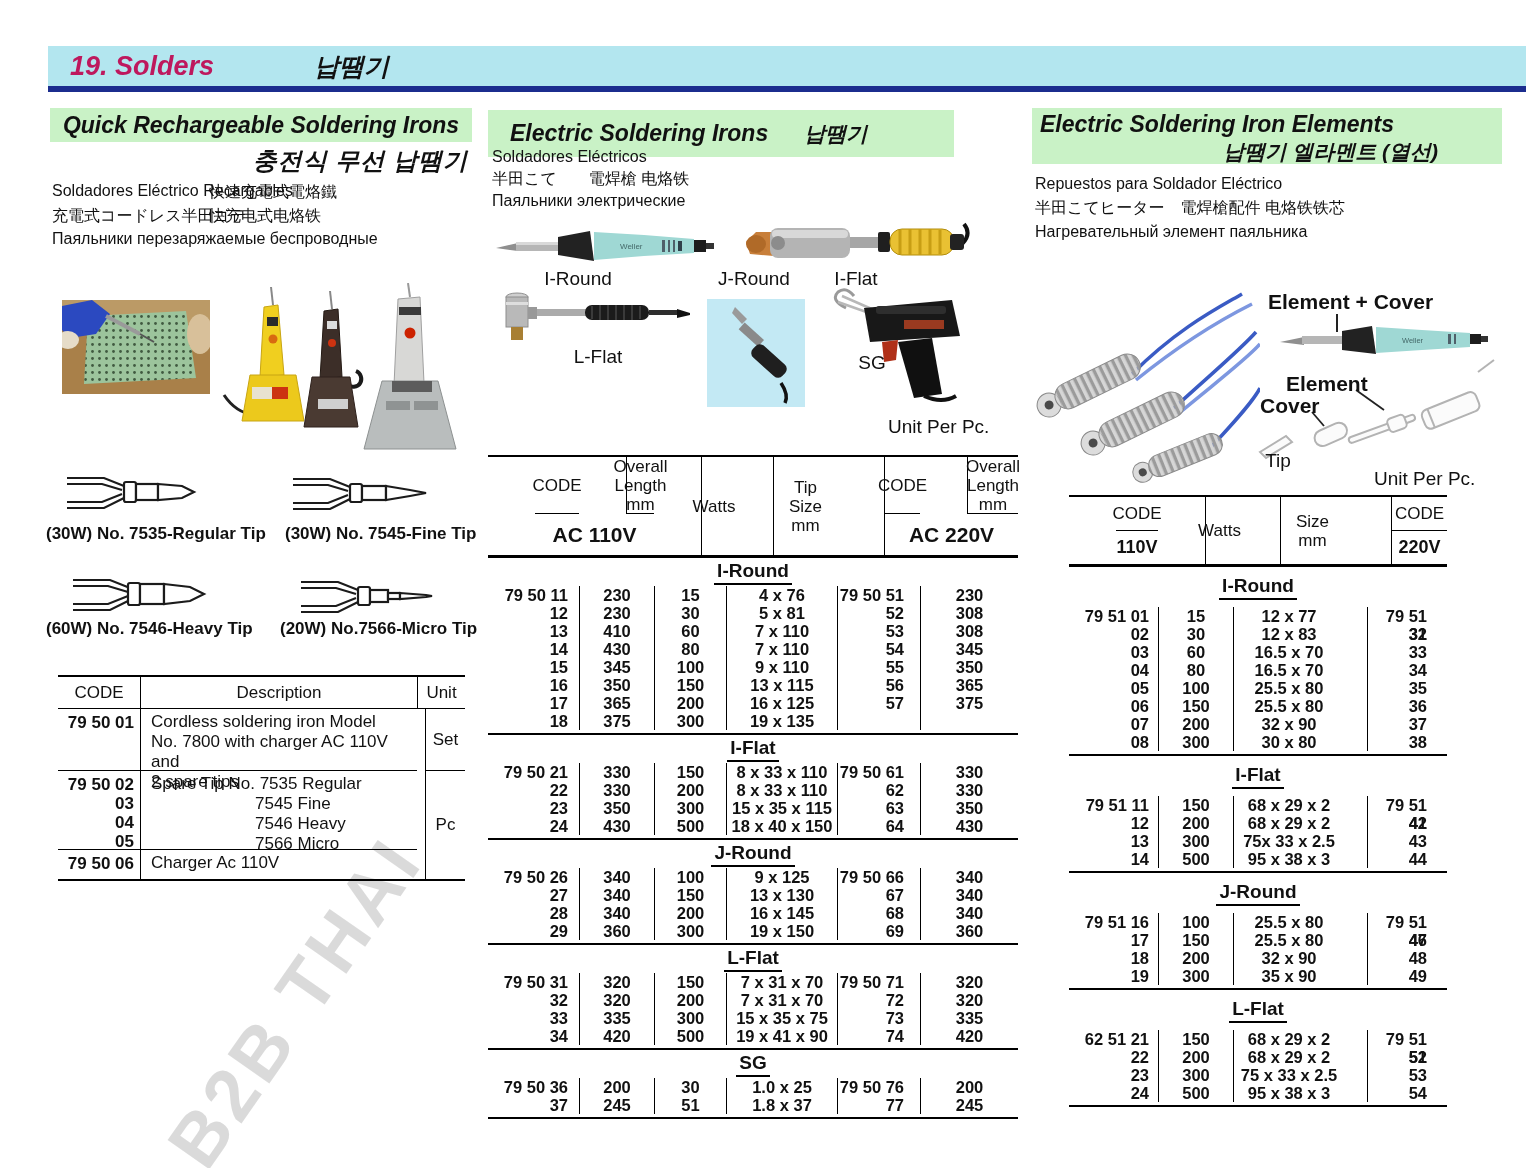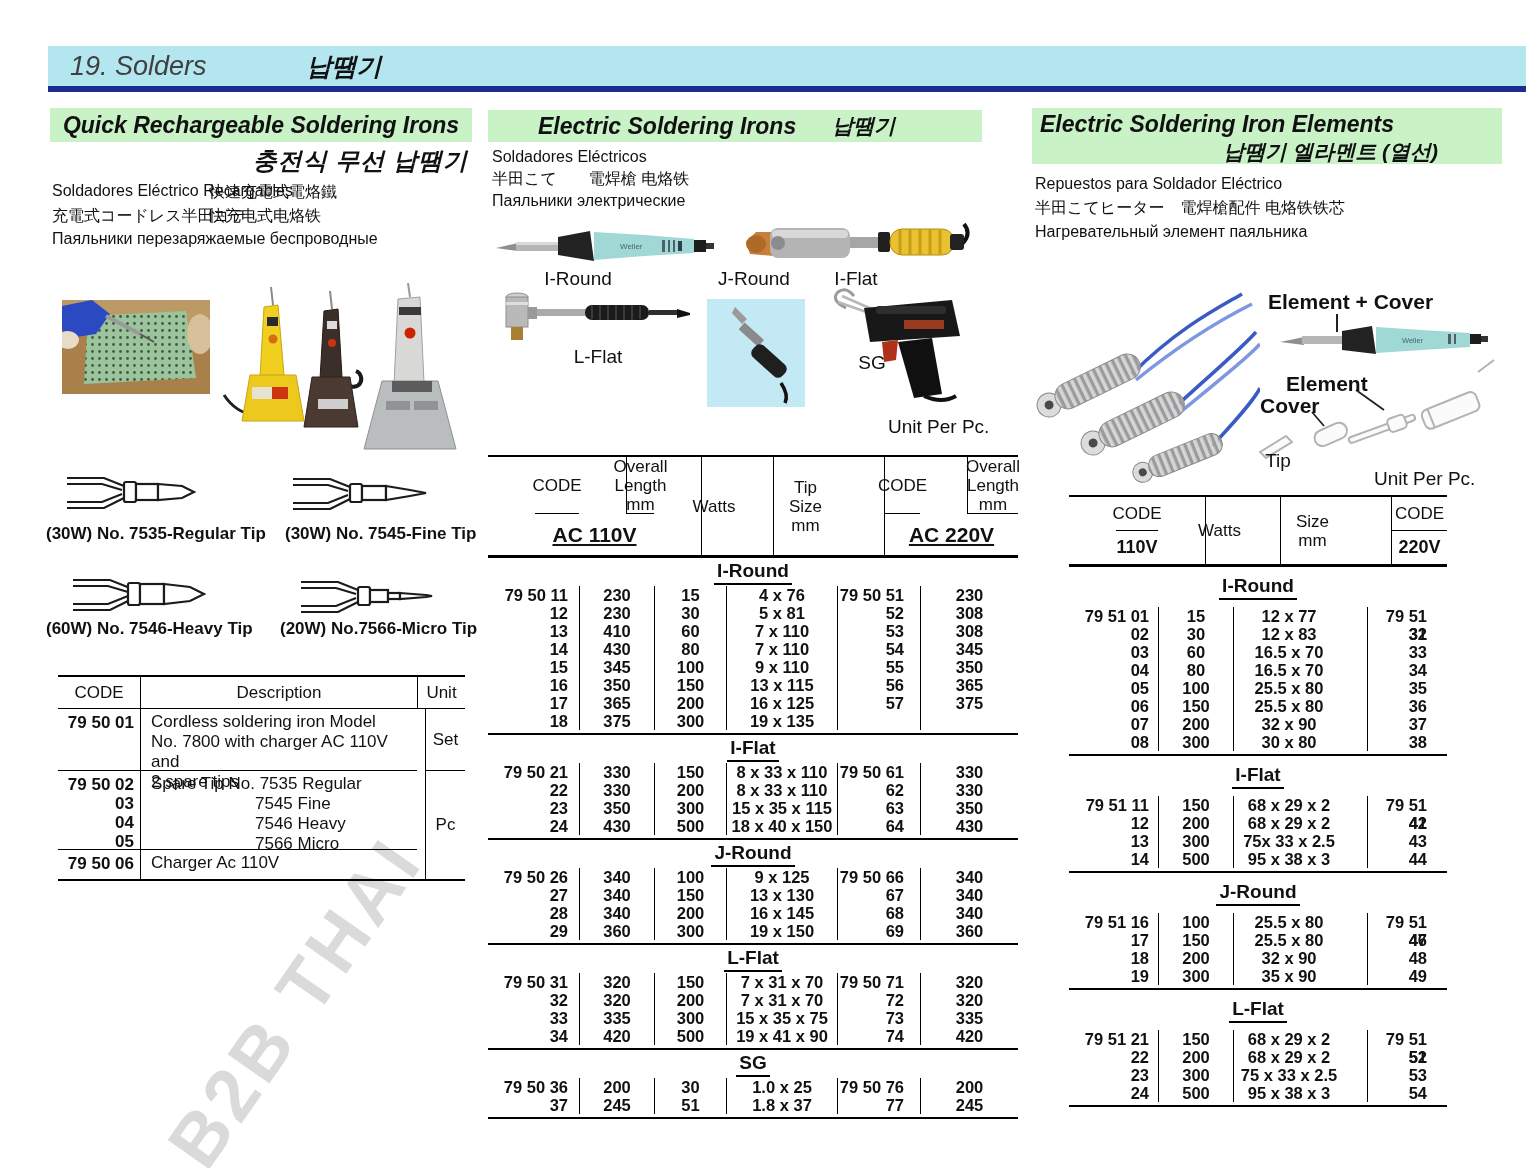--- a/index.html
+++ b/index.html
@@ -1,32 +1,32 @@
 <!DOCTYPE html>
 <html><head>
 <meta charset="utf-8">
 <style>
   html,body{margin:0;padding:0;background:#fff;}
   .page{position:relative;width:1526px;height:1168px;background:#fff;overflow:hidden;
         font-family:"Liberation Sans",sans-serif;color:#111;}
   
   .topbar{position:absolute;left:48px;top:46px;width:1478px;height:40px;background:#b3e6ef;
           border-bottom:6px solid #1b2d8e;display:flex;align-items:center;}
-  .topbar-title{font-style:italic;font-weight:normal;font-size:27px;padding-left:22px;color:#404040;}
+  .topbar-title{font-style:italic;font-weight:bold;font-size:27px;padding-left:22px;color:#be185d;}
   .topbar-kr{font-style:italic;font-weight:bold;font-size:25px;margin-left:100px;}
   
   .watermark{position:absolute;left:55px;top:845px;width:480px;height:315px;display:flex;
              align-items:center;justify-content:center;transform:rotate(-55deg);
              font-size:74px;font-weight:bold;letter-spacing:5px;color:#c3c3c3;opacity:.6;white-space:nowrap;}
   
   .greenbar{position:absolute;background:#c9f2c6;}
   .sec-h{font-style:italic;font-weight:bold;font-size:23px;}
   .sec-h-kr{font-style:italic;font-weight:bold;font-size:21px;}
   .l-titlebar{left:50px;top:108px;width:422px;height:34px;display:flex;align-items:center;justify-content:center;}
-  .m-titlebar{left:488px;top:110px;width:466px;height:32px;display:flex;align-items:center;padding-left:28px;}
+  .m-titlebar{left:488px;top:110px;width:466px;height:47px;display:flex;align-items:center;}
   .m-titlebar .sec-h{padding-left:22px;}
   .m-titlebar .sec-h-kr{margin-left:36px;}
   .r-titlebar{left:1032px;top:108px;width:470px;height:56px;}
   .r-titlebar .line1{padding:3px 0 0 8px;}
   .r-titlebar .line2{text-align:right;padding-right:64px;}
   
   .l-sub-kr{position:absolute;left:50px;top:145px;width:418px;text-align:right;
             font-style:italic;font-weight:bold;font-size:24px;letter-spacing:1px;}
   .l-langs{position:absolute;left:52px;top:182px;width:424px;font-size:16px;}
   .lang-row{position:relative;height:24px;}
@@ -57,21 +57,21 @@
   
   .mtable{position:absolute;left:488px;top:455px;width:530px;}
   .rtable{position:absolute;left:1069px;top:495px;width:378px;}
   .m-header{display:grid;grid-template-columns:91px 75px 72px 111px 83px 98px;
             grid-template-rows:57px 41px;border-top:2px solid #000;border-bottom:3px solid #000;}
   .r-header{display:grid;grid-template-columns:89px 75px 111px 103px;
             grid-template-rows:34px 33px;border-top:2px solid #000;border-bottom:3px solid #000;}
   .hcell{display:flex;align-items:center;justify-content:center;text-align:center;
          font-size:17px;line-height:19px;box-sizing:border-box;padding:0 4px;margin-left:47px;}
   .hb{border-bottom:1.5px solid #000;}
-  .ac{font-weight:bold;font-size:21px;text-decoration:underline;}
+  .ac{font-weight:bold;font-size:21px;}
   .vlabel{font-weight:bold;font-size:18px;}
   .mh-code1{grid-area:1/1;} .mh-ol1{grid-area:1/2;} .mh-watts{grid-area:1/3/3/4;}
   .mh-tip{grid-area:1/4/3/5;} .mh-code2{grid-area:1/5;} .mh-ol2{grid-area:1/6;}
   .mh-ac1{grid-area:2/1/3/3;} .mh-ac2{grid-area:2/5/3/7;}
   .rh-code1{grid-area:1/1;} .rh-v1{grid-area:2/1;} .rh-watts{grid-area:1/2/3/3;}
   .rh-size{grid-area:1/3/3/4;} .rh-code2{grid-area:1/4;} .rh-v2{grid-area:2/4;}
   .t-section{border-bottom:2.5px solid #000;padding-bottom:3px;}
   .sec-title{display:flex;align-items:center;justify-content:center;}
   #m-sections .sec-title{height:28px;}
   #r-sections .sec-title{height:40px;}
@@ -661,21 +661,21 @@
             <div class="cell c1">300</div>
             <div class="cell c2">35 x 90</div>
             <div class="cell c3">49</div>
           </div>
         </div>
         <div class="t-section">
           <div class="sec-title">
             <span>L-Flat</span>
           </div>
           <div class="r-grid">
-            <div class="cell c0">79 51 21</div>
+            <div class="cell c0">62 51 21</div>
             <div class="cell c1">150</div>
             <div class="cell c2">68 x 29 x 2</div>
             <div class="cell c3">79 51 51</div>
             <div class="cell c0">22</div>
             <div class="cell c1">200</div>
             <div class="cell c2">68 x 29 x 2</div>
             <div class="cell c3">52</div>
             <div class="cell c0">23</div>
             <div class="cell c1">300</div>
             <div class="cell c2">75 x 33 x 2.5</div>

